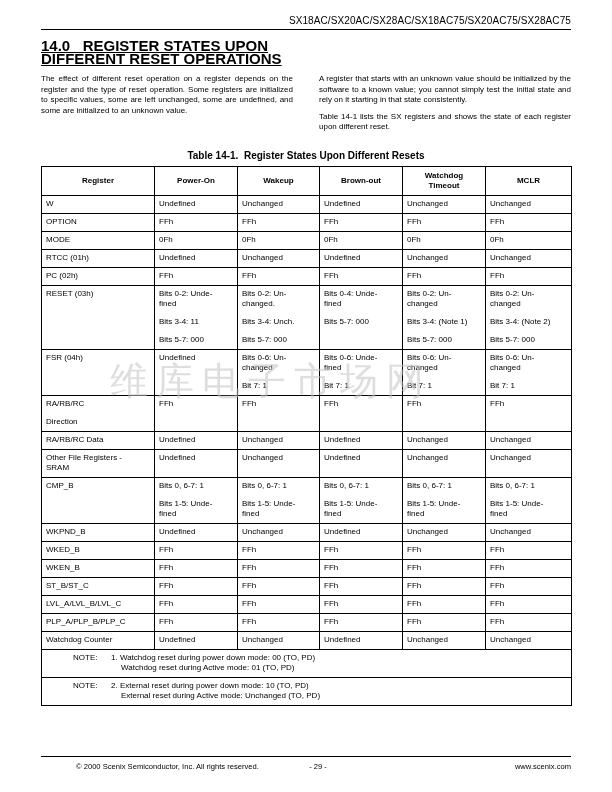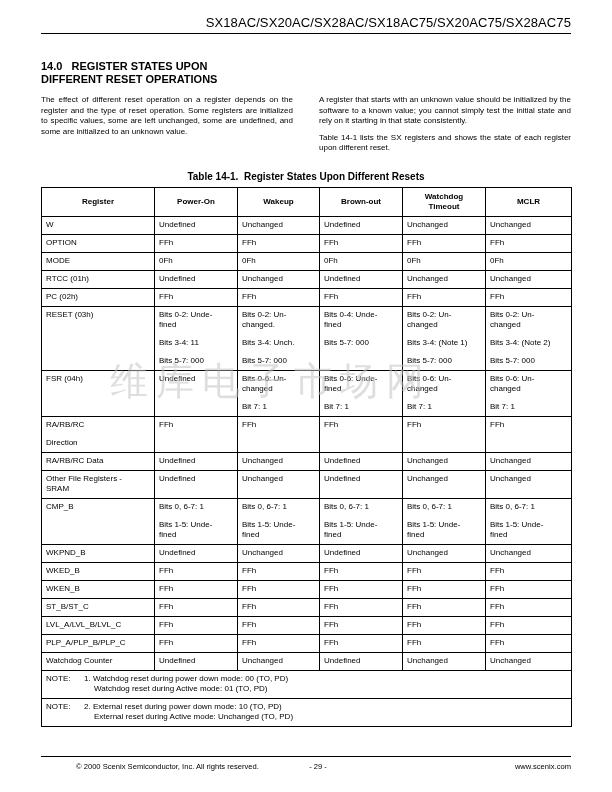--- a/index.html
+++ b/index.html
@@ -10,31 +10,32 @@
     background:#ffffff;
     font-family:"Liberation Sans", sans-serif;
     color:#000;
     box-sizing:border-box;
     padding:0 41px;
     overflow:hidden;
   }
   .top-header {
     padding-top:15px;
     text-align:right;
-    font-size:13px;
+    font-size:10px;
     letter-spacing:0.1px;
   }
   .top-rule { border-bottom:1.3px solid #000; margin-top:3px; }
 
   .section-heading {
-    margin-top:26px;
+    margin-top:9px;
     font-weight:bold;
-    font-size:11px;
+    font-size:15px;
     line-height:13px;
     white-space:pre-wrap;
+    text-decoration:underline;
   }
 
   .columns { display:flex; gap:26px; margin-top:9px; }
   .col { flex:1; font-size:8px; line-height:10.5px; text-align:justify; }
   .col p { margin:0 0 6px 0; }
 
   .table-caption {
     text-align:center;
     font-weight:bold;
     font-size:10px;
@@ -60,21 +61,21 @@
     font-weight:bold;
     text-align:center;
     vertical-align:middle;
     white-space:pre-line;
     padding:4px 2px;
   }
   .cell .para { white-space:pre-line; margin:0 0 8px 0; }
   .cell .para:last-child { margin-bottom:0; }
 
   .note-cell { padding:4px 4px 5px 4px; }
-  .note-flex { display:flex; }
+  .note-flex { display:flex;margin-left:27px; }
   .note-label { width:38px; flex:0 0 38px; }
   .note-line2 { padding-left:10px; }
 
   .footer {
     position:absolute;
     left:41px; right:41px; bottom:21px;
     border-top:1.2px solid #000;
     padding-top:5px;
     display:flex;
     justify-content:space-between;

